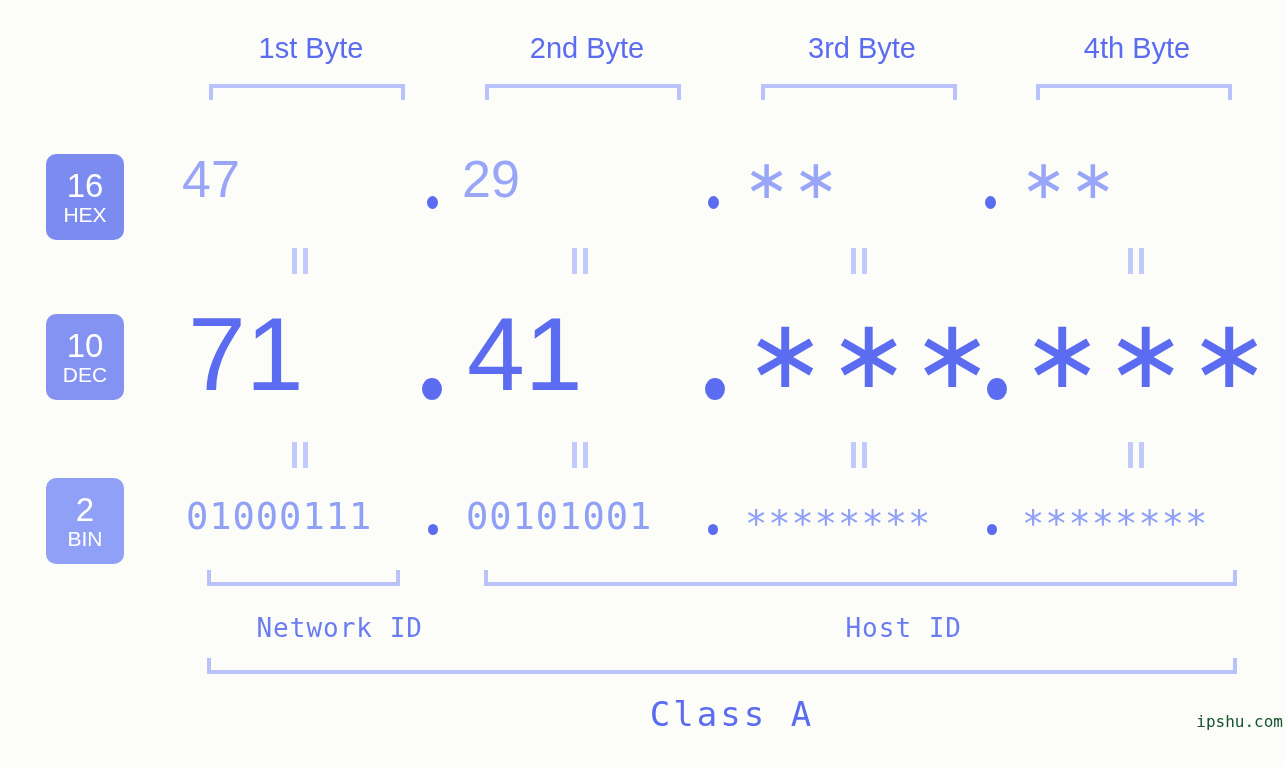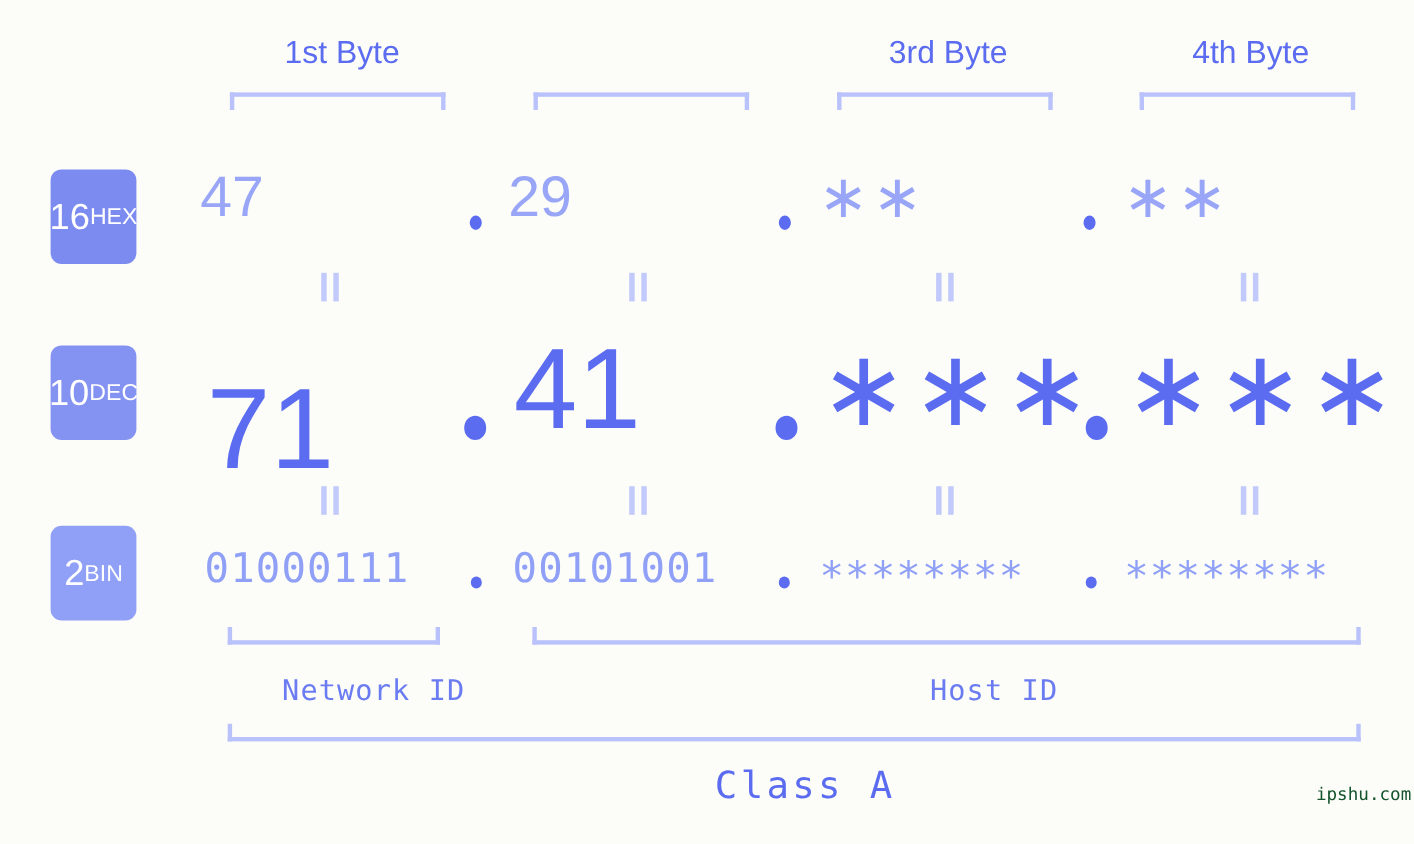--- a/index.html
+++ b/index.html
@@ -55,20 +55,21 @@
 
   
   .badge {
     position: absolute;
     left: 46px;
     width: 78px;
     border-radius: 10px;
     color: #ffffff;
     text-align: center;
     display: flex;
+    flex-direction: column;
     align-items: center;
     justify-content: center;
     font-family: "Liberation Sans", sans-serif;
   }
   .badge .num {
     font-size: 33px;
     line-height: 34px;
     font-weight: 400;
   }
   .badge .lbl {
@@ -191,20 +192,21 @@
     color: #14532d;
     font-family: "DejaVu Sans Mono", monospace;
   }
 </style>
 </head>
 <body>
 
 <div class="stage">
 
   <div class="byte-header" style="left:196px;">1st Byte</div>
+  <div class="byte-header" style="left:472px;">2nd Byte</div>
   <div class="byte-header" style="left:747px;">3rd Byte</div>
   <div class="byte-header" style="left:1022px;">4th Byte</div>
 
   <div class="bracket-top" style="left:209px; width:196px;"></div>
   <div class="bracket-top" style="left:485px; width:196px;"></div>
   <div class="bracket-top" style="left:761px; width:196px;"></div>
   <div class="bracket-top" style="left:1036px; width:196px;"></div>
 
   <div class="badge" id="badge-hex">
     <span class="num">16</span>
@@ -243,21 +245,21 @@
   <div class="eq-sep" style="left:848px; top:248px;">
       <i></i>
       <i></i>
     </div>
   <div class="eq-sep" style="left:1125px; top:248px;">
       <i></i>
       <i></i>
     </div>
 
   <div class="dec-row">
-    <div class="val-cell" style="left:188px;margin-top:36px;">71</div>
+    <div class="val-cell" style="left:188px;">71</div>
     <div class="dec-dot" style="left:422px;"></div>
 
     <div class="val-cell" style="left:467px;">41</div>
     <div class="dec-dot" style="left:705px;"></div>
 
     <div class="val-cell stars" style="left:745px;">∗∗∗</div>
     <div class="dec-dot" style="left:987px;"></div>
 
     <div class="val-cell stars" style="left:1022px;">∗∗∗</div>
   </div>

